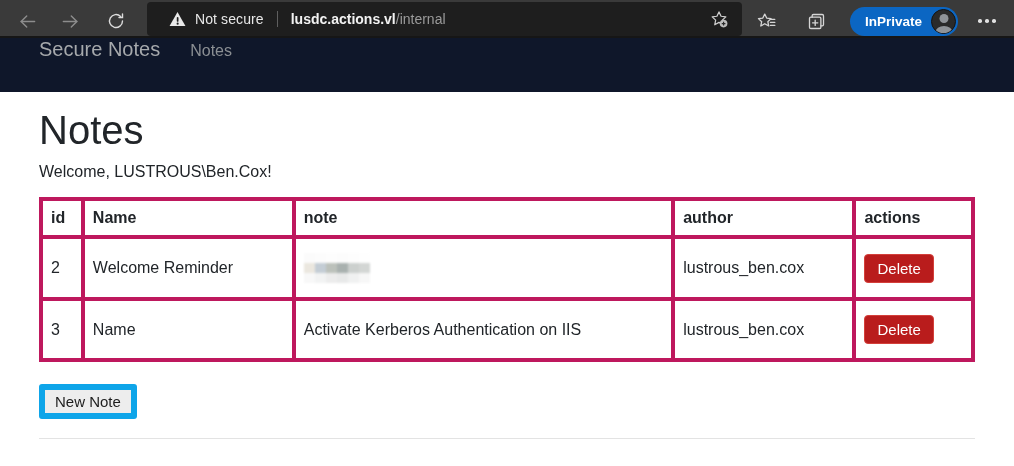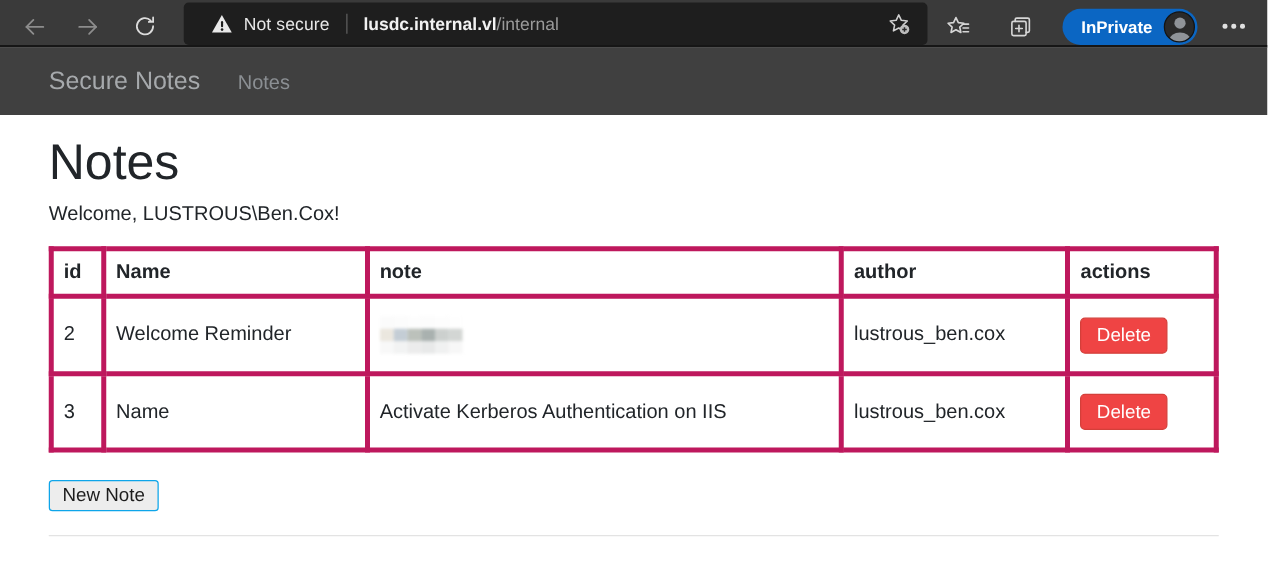--- a/index.html
+++ b/index.html
@@ -47,21 +47,21 @@
   }
   .avatar-body {
     position: absolute; left: 50%; bottom: -5px; transform: translateX(-50%);
     width: 17px; height: 12px; border-radius: 50% 50% 0 0; background: #8f9398;
   }
   .more-menu { margin-left: 14px; display: flex; gap: 3.5px; align-items: center; }
   .more-menu i { width: 3.5px; height: 3.5px; border-radius: 50%; background: #e0e0e0; display: block; }
 
   
   .navbar {
-    height: 54px; background: #404040; display: flex; align-items: center;
+    height: 54px; background: #0f172a; display: flex; 
   }
   .navbar-inner {
     width: 960px; margin: 0 auto; padding: 0 12px; display: flex; align-items: baseline;
   }
   .brand { color: #a6a9ac; font-size: 20px; text-decoration: none; cursor: pointer; }
   .nav-link { color: #8b8f93; font-size: 16px; margin-left: 30px; text-decoration: none; cursor: pointer; }
 
   
   .container { width: 960px; margin: 0 auto; padding: 14px 12px 0; }
   h1.page-title { font-size: 40px; font-weight: 500; line-height: 1.2; margin-bottom: 9px; }
@@ -77,26 +77,26 @@
   .col-author { width: 182px; }
   .col-actions { width: 119px; }
 
   .redacted {
     display: grid; grid-template-columns: repeat(6, 11px); grid-auto-rows: 10px;
     filter: blur(1.2px); width: 66px;
   }
   .redacted i { display: block; }
 
   .btn-danger {
-    background: #ef4444; border: 1px solid #d43f3a; color: #ffffff;
+    background: #b91c1c; border: 1px solid #d43f3a; color: #ffffff;
     font-size: 15px; padding: 5px 12px; border-radius: 4px; cursor: pointer;
     font-family: "Liberation Sans", sans-serif;
   }
   .btn-newnote {
-    margin-top: 22px; background: #ededed; border: 1px solid #0ea5e9; color: #1c1c1c;
+    margin-top: 22px; background: #ededed; border: 6px solid #0ea5e9; color: #1c1c1c;
     font-size: 15px; padding: 3px 10px; border-radius: 3px; cursor: pointer;
     font-family: "Liberation Sans", sans-serif;
   }
   hr.rule { border: none; border-top: 1px solid #e3e3e3; margin-top: 19px; }
   .footer { padding-top: 23px; font-size: 15.5px; color: #55585a; }
 
   svg { display: block; }
 </style>
 </head>
 <body>
@@ -130,21 +130,21 @@
   <div class="addressbar">
     <span>
       <svg width="17" height="16" viewBox="0 0 24 22">
           <path d="M12 1 L23.2 21 H0.8 Z" fill="#e9e9e9"></path>
           <rect x="11" y="8" width="2.4" height="7" rx="1.2" fill="#1e1e1e"></rect>
           <circle cx="12.2" cy="17.6" r="1.5" fill="#1e1e1e"></circle>
         </svg>
     </span>
     <span class="sec-label">Not secure</span>
     <span class="url-divider"></span>
-    <span class="url-host">lusdc.internal.vl</span>
+    <span class="url-host">lusdc.actions.vl</span>
       <span class="url-path">/internal</span>
     <span class="addr-spacer"></span>
     <div class="chrome-btn">
       <span>
         <svg width="20" height="20" viewBox="0 0 24 24" fill="none" stroke="#cfcfcf" stroke-width="1.5" stroke-linejoin="round">
             <path d="M12 3.5l2.5 5.2 5.7.7-4.2 3.9 1.1 5.6-5.1-2.8-5.1 2.8 1.1-5.6-4.2-3.9 5.7-.7z"></path>
             <circle cx="17.5" cy="17.5" r="4.6" fill="#bdbdbd" stroke="none"></circle>
             <path d="M17.5 15.3v4.4M15.3 17.5h4.4" stroke="#2a2a2a" stroke-width="1.4"></path>
           </svg>
       </span>

